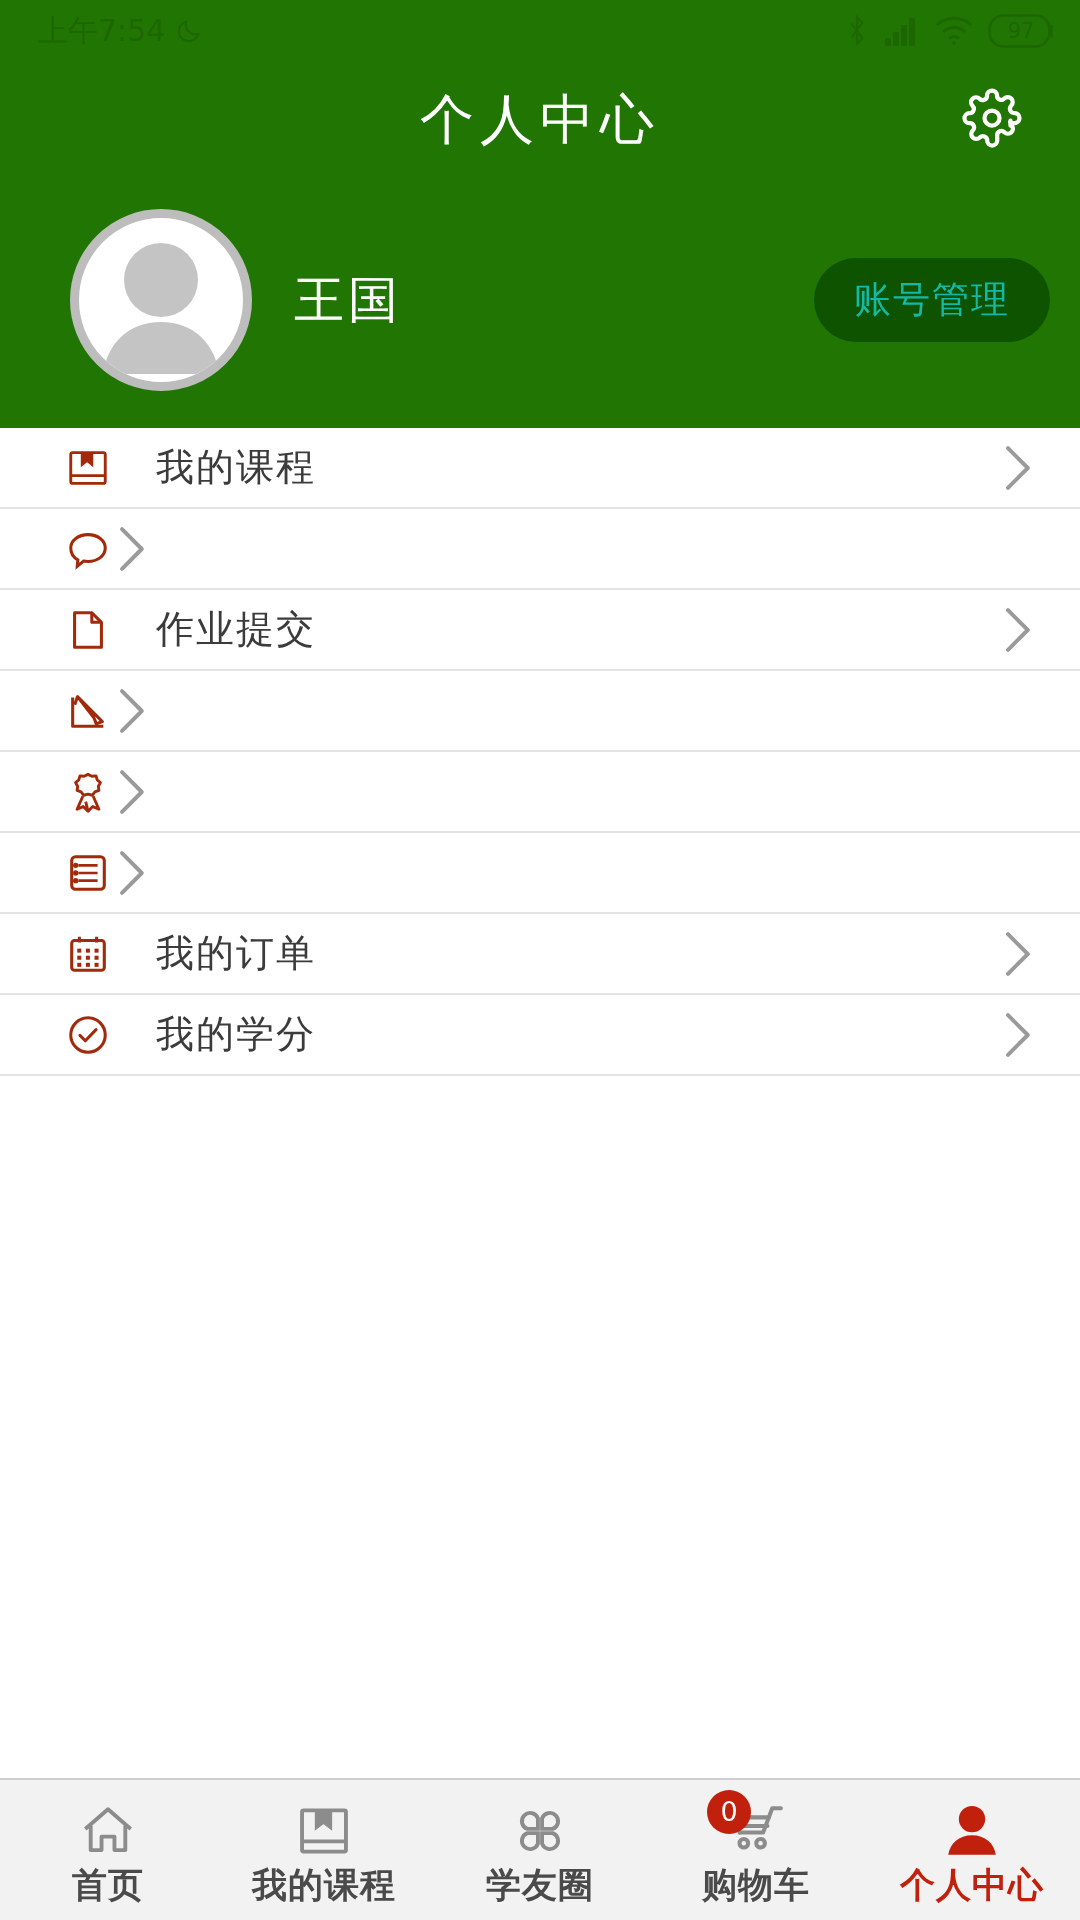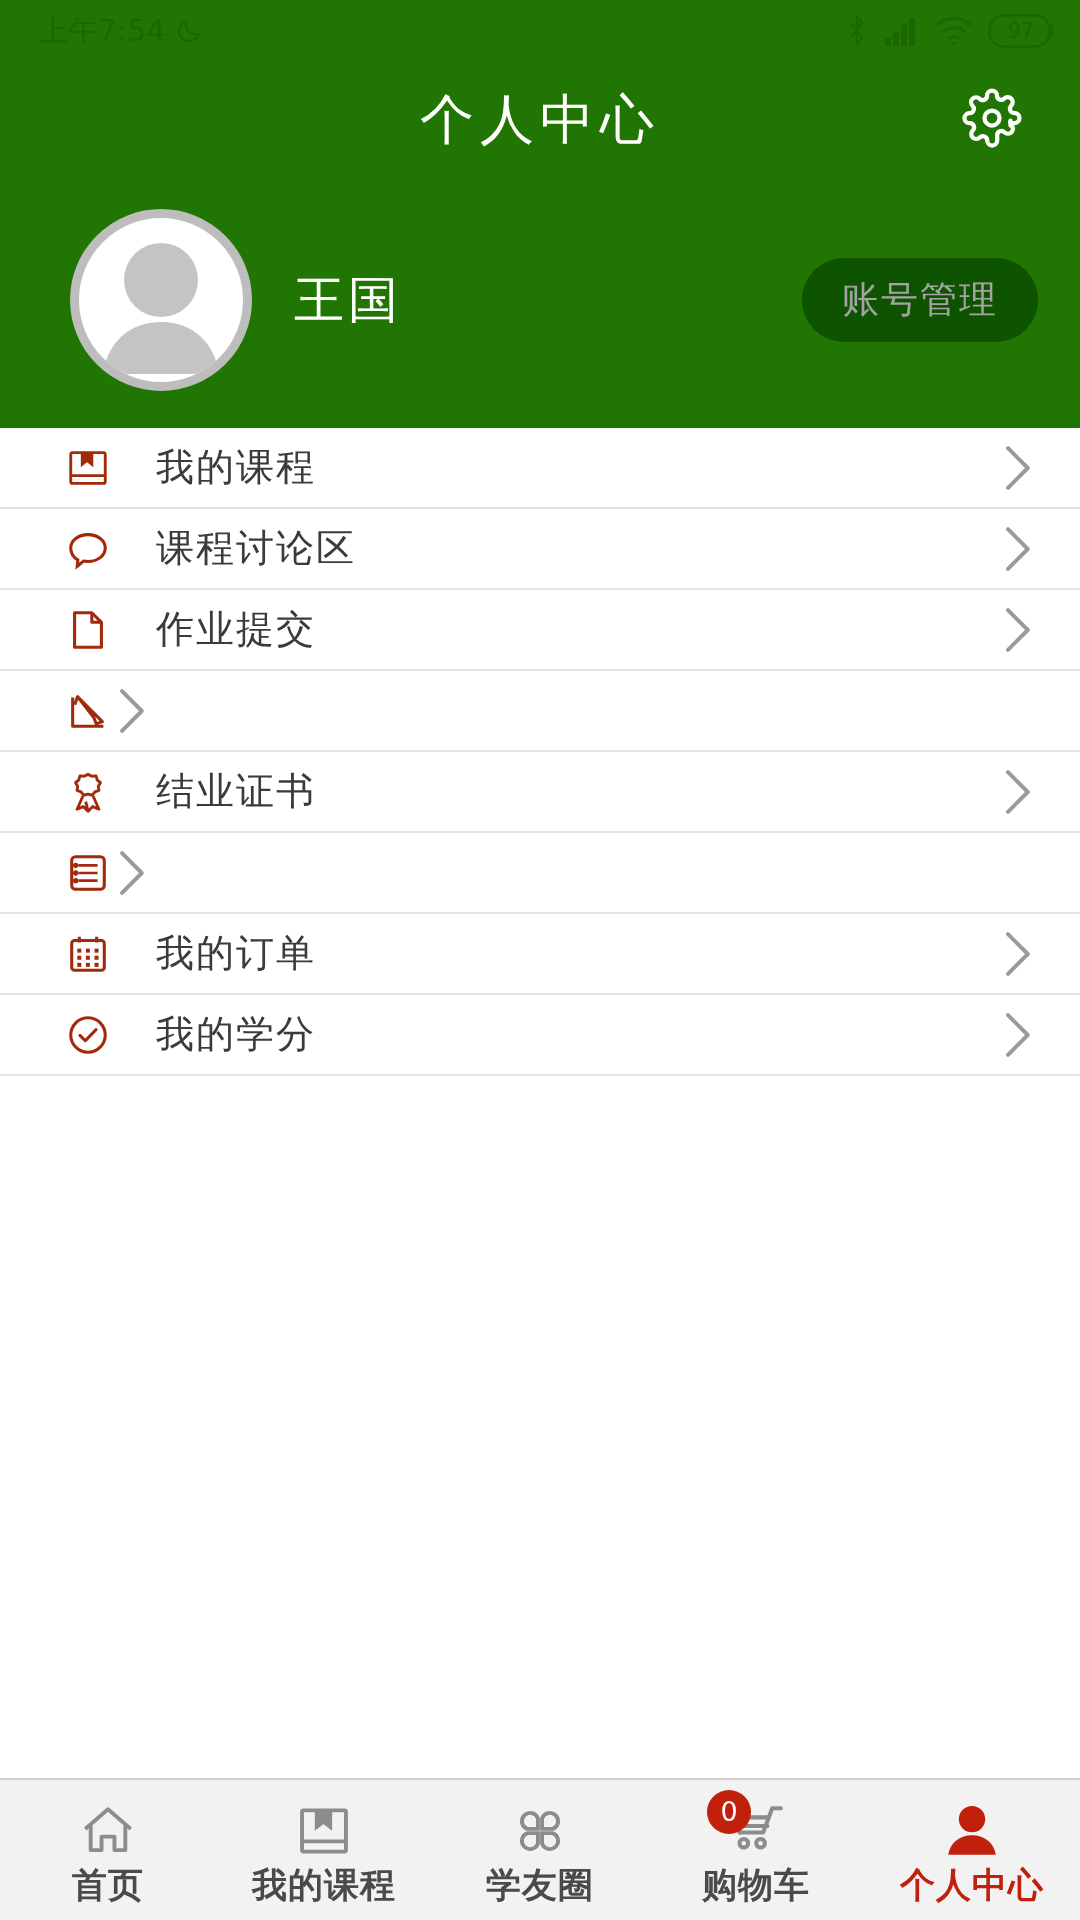--- a/index.html
+++ b/index.html
@@ -66,21 +66,21 @@
     transform:translateY(-50%);
     width:72px; height:72px;
     display:flex; align-items:center; justify-content:center;
     cursor:pointer;
   }
 
   
   .profile {
     display:flex;
     align-items:center;
-    padding:0 42px 0 70px;
+    padding:0 30px 0 70px;
     margin-top:22px;
     height:200px;
   }
   .avatar {
     width:182px; height:182px;
     border-radius:50%;
     background:#ffffff;
     border:9px solid #bdbdbd;
     overflow:hidden;
     position:relative;
@@ -90,21 +90,21 @@
   .username {
     color:#ffffff;
     font-size:50px;
     letter-spacing:4px;
     margin-left:42px;
     white-space:nowrap;
     flex:1 1 auto;
   }
   .account-btn {
     background:#0e5400;
-    color:#a3a3a3;
+    color:#14b8a6;
     font-size:37px;
     letter-spacing:2px;
     border-radius:46px;
     padding:0 40px;
     height:84px;
     line-height:84px;
     white-space:nowrap;
     cursor:pointer;
     flex:0 0 auto;
   }
@@ -261,21 +261,20 @@
           </svg>
       </span>
     </div>
 
     <div class="menu-item">
       <span class="m-icon">
         <svg width="46" height="46" viewBox="0 0 24 24" fill="none" stroke="#a3290b" stroke-width="1.6">
           <path d="M21 11.5c0 4-4 7-9 7-0.8 0-1.6-.08-2.3-.22L6.4 21l.3-3.3C4.4 16.4 3 14.1 3 11.5c0-4 4-7 9-7s9 3 9 7z"></path>
         </svg>
       </span>
-      <span class="m-label">课程讨论区</span>
       <span class="chev">
         <svg width="38" height="54" viewBox="0 0 20 30" fill="none" stroke="#9a9a9a" stroke-width="2.2" stroke-linecap="round" stroke-linejoin="round">
             <path d="M5 4l11 11L5 26"></path>
           </svg>
       </span>
     </div>
 
     <div class="menu-item">
       <span class="m-icon">
         <svg width="46" height="46" viewBox="0 0 24 24" fill="none" stroke="#a3290b" stroke-width="1.6" stroke-linejoin="round">
@@ -307,21 +306,20 @@
     </div>
 
     <div class="menu-item">
       <span class="m-icon">
         <svg width="46" height="46" viewBox="0 0 24 24" fill="none" stroke="#a3290b" stroke-width="1.5" stroke-linejoin="round">
           <path d="M12 2.8l2 1 2.2-.2.6 2.1 1.7 1.4-1.1 1.9.3 2.2-2.1.7-1.3 1.8-2.3-.6-2.3.6-1.3-1.8-2.1-.7.3-2.2L5.5 7.1l1.7-1.4.6-2.1 2.2.2z"></path>
           <path d="M9.3 14.2L6.3 21l3.2-1.4L12 22l-1.2-5"></path>
           <path d="M14.7 14.2L17.7 21l-3.2-1.4L12 22"></path>
         </svg>
       </span>
-      <span class="m-label">结业证书</span>
       <span class="chev">
         <svg width="38" height="54" viewBox="0 0 20 30" fill="none" stroke="#9a9a9a" stroke-width="2.2" stroke-linecap="round" stroke-linejoin="round">
             <path d="M5 4l11 11L5 26"></path>
           </svg>
       </span>
     </div>
 
     <div class="menu-item">
       <span class="m-icon">
         <svg width="46" height="46" viewBox="0 0 24 24" fill="none" stroke="#a3290b" stroke-width="1.6">

